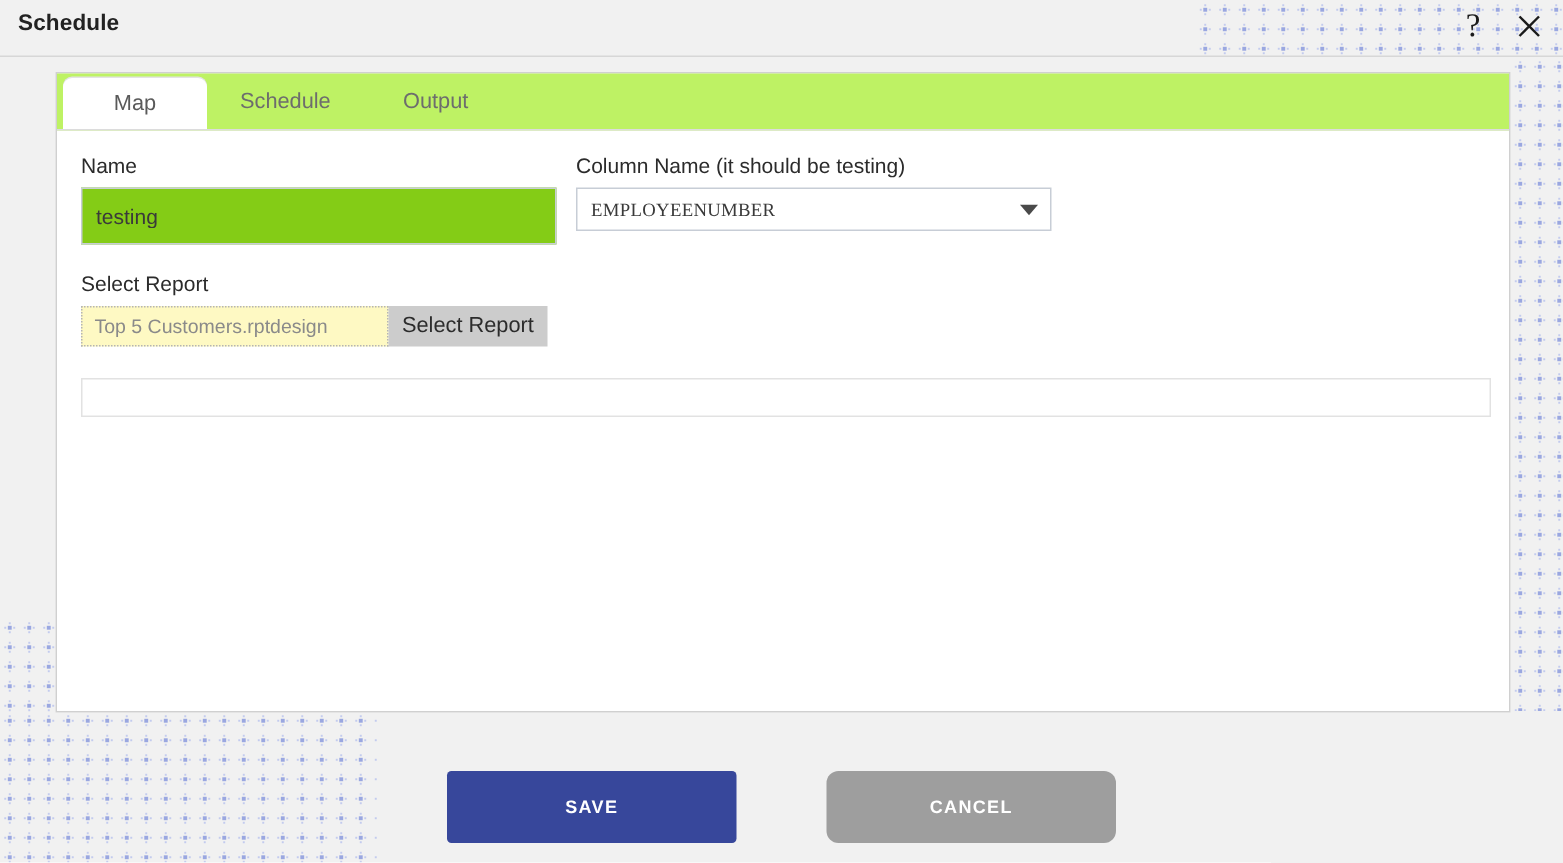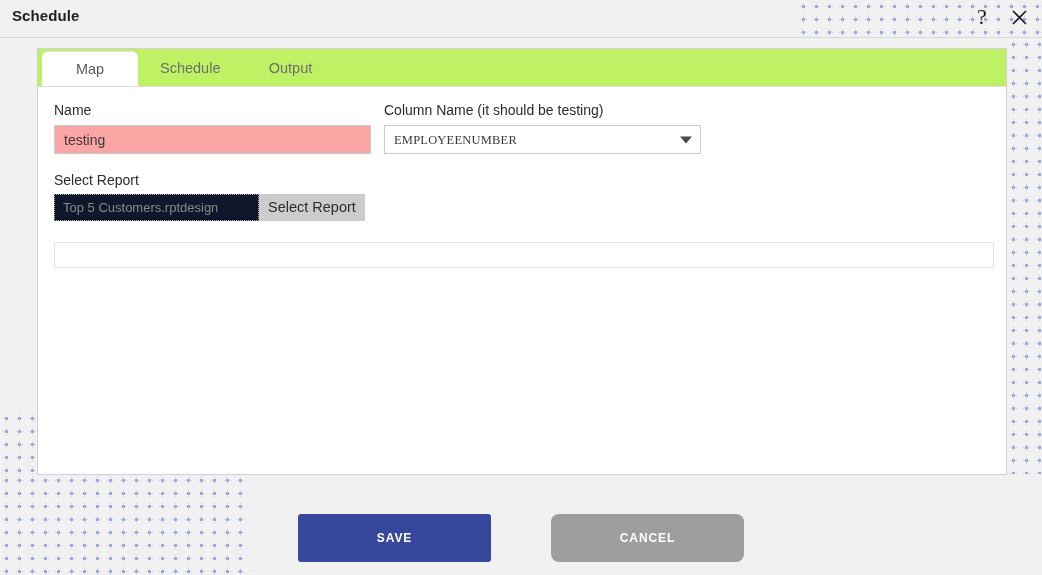--- a/index.html
+++ b/index.html
@@ -166,23 +166,23 @@
     flex-direction: column;
   }
   .field-label {
     font-size: 14px;
     color: #2b2b2b;
     margin-bottom: 6px;
     line-height: 18px;
   }
   .text-input {
     box-sizing: border-box;
-    height: 29px;
+    height: 38px;
     border: 1px solid #c7cdd6;
-    background: #fca5a5;
+    background: #84cc16;
     font-size: 14px;
     color: #3a3a3a;
     padding: 0 9px;
     font-family: "Liberation Sans", sans-serif;
     outline: none;
   }
   .text-input::placeholder { color: #9a9a9a; }
   #name-field-wrap { width: 317px; }
   #name-input { width: 317px; }
 
@@ -228,21 +228,21 @@
   #select-report-row {
     display: flex;
     align-items: stretch;
     margin-top: 5px;
   }
   #report-path-input {
     box-sizing: border-box;
     width: 205px;
     height: 27px;
     border: 1px dotted #b4b4b4;
-    background: #0f172a;
+    background: #fef9c3;
     font-size: 13px;
     color: #757575;
     padding: 0 8px;
     font-family: "Liberation Sans", sans-serif;
     outline: none;
   }
   #report-path-input::placeholder { color: #8a8a8a; }
   #select-report-button {
     height: 27px;
     background: #cccccc;

